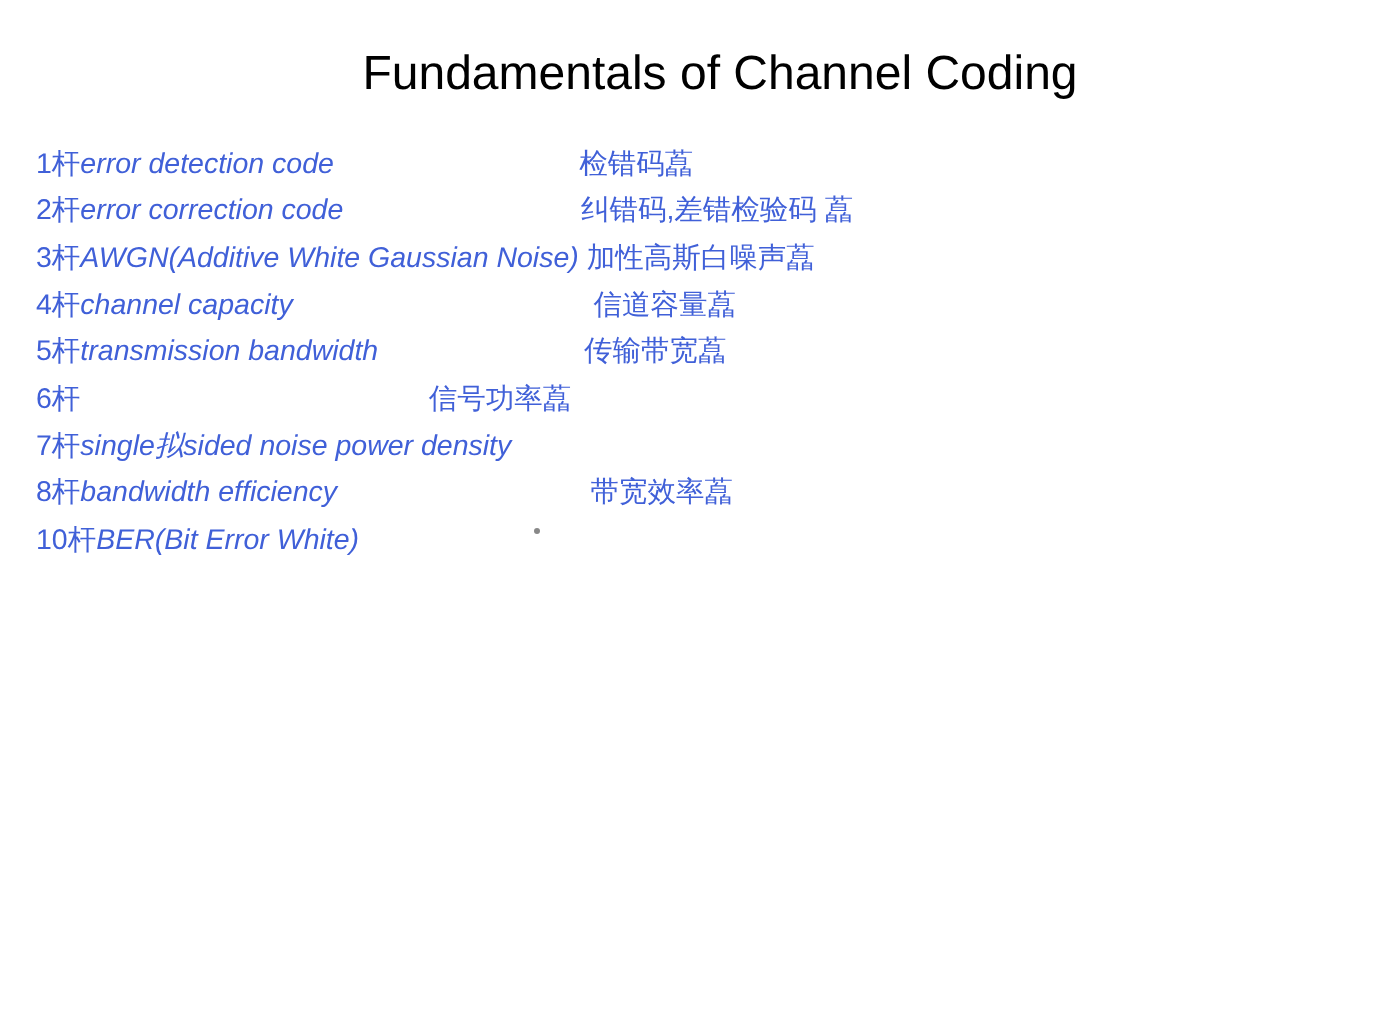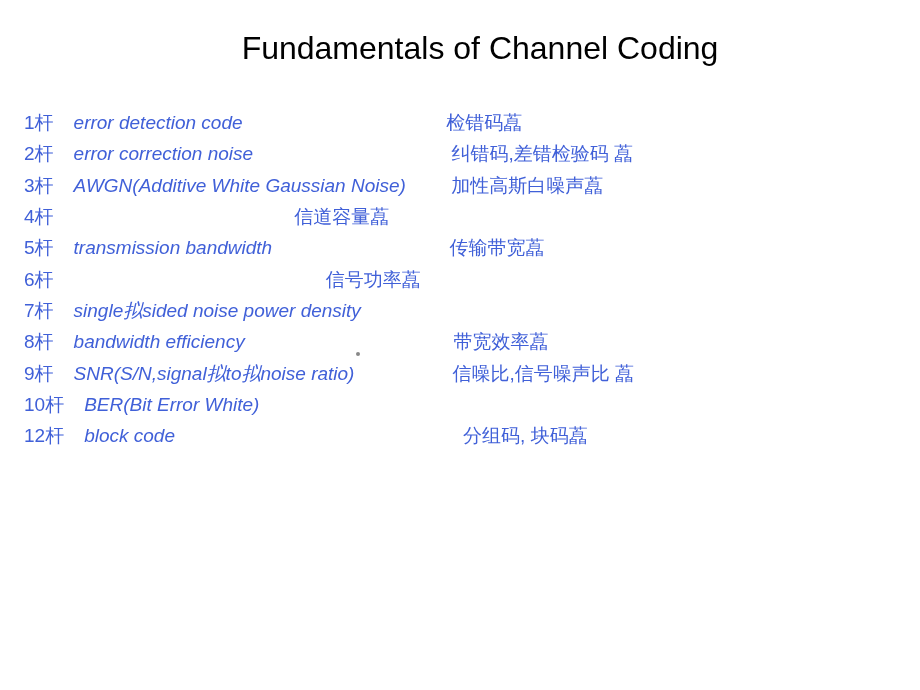--- a/index.html
+++ b/index.html
@@ -13,33 +13,32 @@
       background: #ffffff;
       font-family: Verdana, Arial, sans-serif;
       padding: 30px 20px 20px 20px;
       position: relative;
     }
     .title {
       text-align: center;
       font-size: 32px;
       font-weight: normal;
       color: #000000;
-      margin-bottom: 40px;
+      margin-bottom: 27px;
       padding-left: 40px;
     }
     .content {
       color: #4060d8;
       font-size: 19px;
       line-height: 1.65;
       padding-left: 4px;
     }
     .row {
       display: flex;
       white-space: nowrap;
-      gap: 20px;
     }
     .num {
       display: inline-block;
     }
     .term-en {
       display: inline-block;
       font-style: italic;
     }
     .term-cn {
       display: inline-block;
@@ -64,32 +63,33 @@
 
 <div class="content">
   <div class="row">
     <span class="num">1杆</span>
       <span class="term-en"> error detection code</span>
       <span class="spacer" style="white-space:pre">                               </span>
       <span class="term-cn">检错码藠</span>
   </div>
   <div class="row">
     <span class="num">2杆</span>
-      <span class="term-en"> error correction noise</span>
+      <span class="term-en"> error correction code</span>
       <span class="spacer" style="white-space:pre">                              </span>
       <span class="term-cn">纠错码,差错检验码     藠</span>
   </div>
   <div class="row">
     <span class="num">3杆</span>
       <span class="term-en"> AWGN(Additive White Gaussian Noise)</span>
       <span class="spacer" style="white-space:pre"> </span>
       <span class="term-cn">加性高斯白噪声藠</span>
   </div>
   <div class="row">
     <span class="num">4杆</span>
+      <span class="term-en"> channel capacity</span>
       <span class="spacer" style="white-space:pre">                                      </span>
       <span class="term-cn"> 信道容量藠</span>
   </div>
   <div class="row">
     <span class="num">5杆</span>
       <span class="term-en"> transmission bandwidth</span>
       <span class="spacer" style="white-space:pre">                          </span>
       <span class="term-cn">传输带宽藠</span>
   </div>
   <div class="row">
@@ -102,31 +102,19 @@
       <span class="term-en"> single拟sided noise power density</span>
       <span class="spacer" style="white-space:pre">        </span>
   </div>
   <div class="row">
     <span class="num">8杆</span>
       <span class="term-en"> bandwidth efficiency</span>
       <span class="spacer" style="white-space:pre">                                </span>
       <span class="term-cn"> 带宽效率藠</span>
   </div>
   <div class="row">
-    <span class="num">9杆</span>
-      <span class="term-en"> SNR(S/N,signal拟to拟noise ratio)</span>
-      <span class="spacer" style="white-space:pre">           </span>
-      <span class="term-cn"> 信噪比,信号噪声比 藠</span>
-  </div>
-  <div class="row">
     <span class="num">10杆</span>
       <span class="term-en"> BER(Bit Error White)</span>
       <span class="spacer" style="white-space:pre">                               </span>
-  </div>
-  <div class="row">
-    <span class="num">12杆</span>
-      <span class="term-en"> block code</span>
-      <span class="spacer" style="white-space:pre">                                               </span>
-      <span class="term-cn">  分组码, 块码藠</span>
   </div>
 </div>
 
 <div class="dot"></div>
 
 </body></html>

